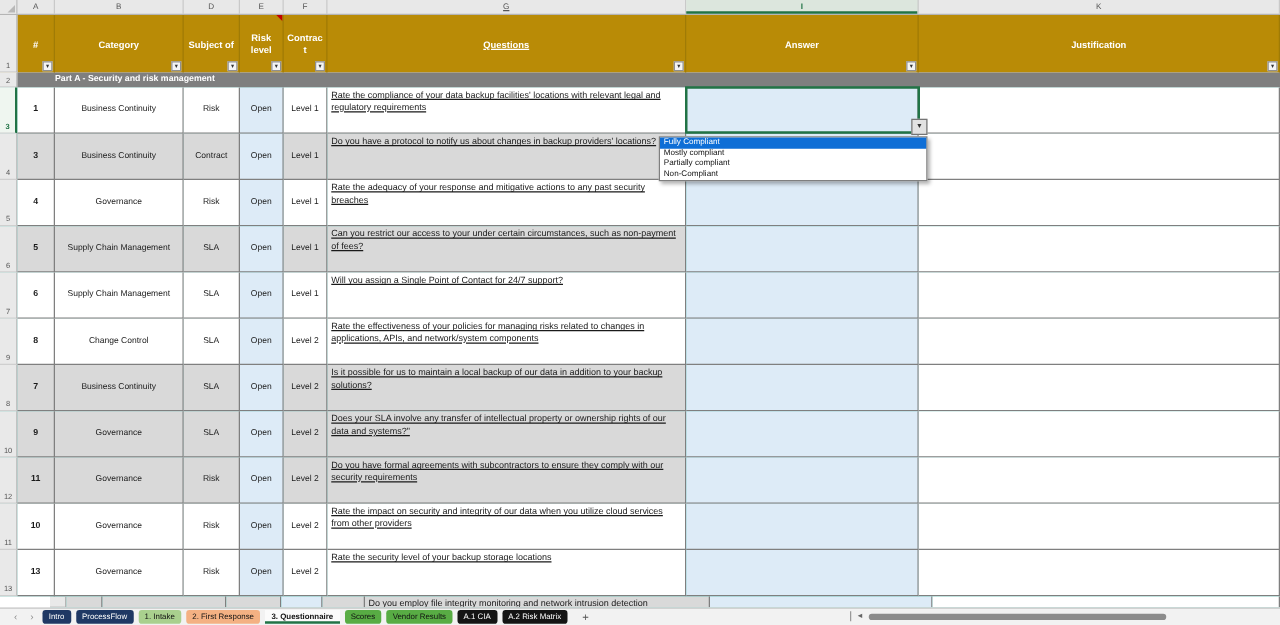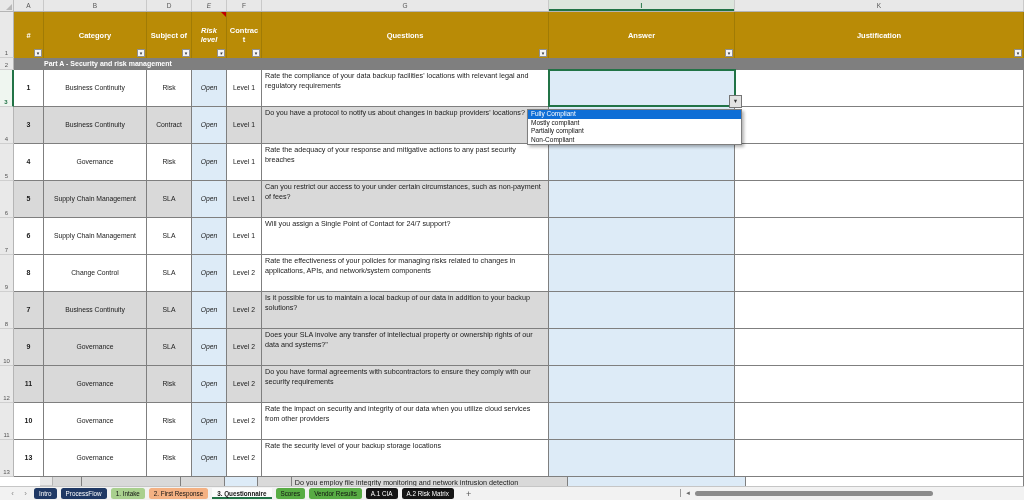--- a/index.html
+++ b/index.html
@@ -1,19 +1,19 @@
 <!DOCTYPE html>
 <html style="--header_gold: #B98B06; --section_gray: #7F7F7F; --zebra_gray: #D9D9D9; --answer_blue: #DDEBF7; --selection_green: #217346; --dropdown_highlight: #0E6ED6; --tab_navy: #1F3864; --tab_lightgreen: #A9D08E; --tab_orange: #F4B183; --tab_green: #58AC44; --tab_black: #141414;"><head>
 <meta charset="utf-8">
 <style>
   * { margin:0; padding:0; box-sizing:border-box; }
   body { font-family:"Liberation Sans", sans-serif; background:#fff; }
   .app { position:relative; width:1024px; height:500px; background:#fff; overflow:hidden;
-         font-family:"Liberation Sans", sans-serif; } .w0{width:30px;} .w1{width:103px;} .w2{width:45px;} .w3{width:35px;font-style:italic;}
-  .w4{width:35px;} .w5{width:287px;} .w6{width:186px;} .w7{width:289px;}
+         font-family:"Liberation Sans", sans-serif; } .w0{width:30px;} .w1{width:103px;} .w2{width:45px;} .w3{width:35px;}
+  .w4{width:35px;} .w5{width:287px;text-decoration:underline;} .w6{width:186px;} .w7{width:289px;}
 
   
   .collet-row { display:flex; height:12px; background:#E8E8E8; border-bottom:1px solid #B5B5B5; }
   .corner { width:14px; height:100%; border-right:1px solid #BDBDBD; position:relative; background:#E8E8E8; }
   .corner::after { content:""; position:absolute; right:1px; bottom:1px; border-left:6px solid transparent; border-bottom:6px solid #B8B8B8; }
   .collet { font-size:6.5px; color:#555; text-align:center; line-height:11px; border-right:1px solid #C9C9C9; overflow:hidden; }
   .collet.sel { background:#DCE6DD; color:var(--selection_green); font-weight:bold;
                 box-shadow: inset 0 -2px 0 var(--selection_green); }
 
   .row { display:flex; }

